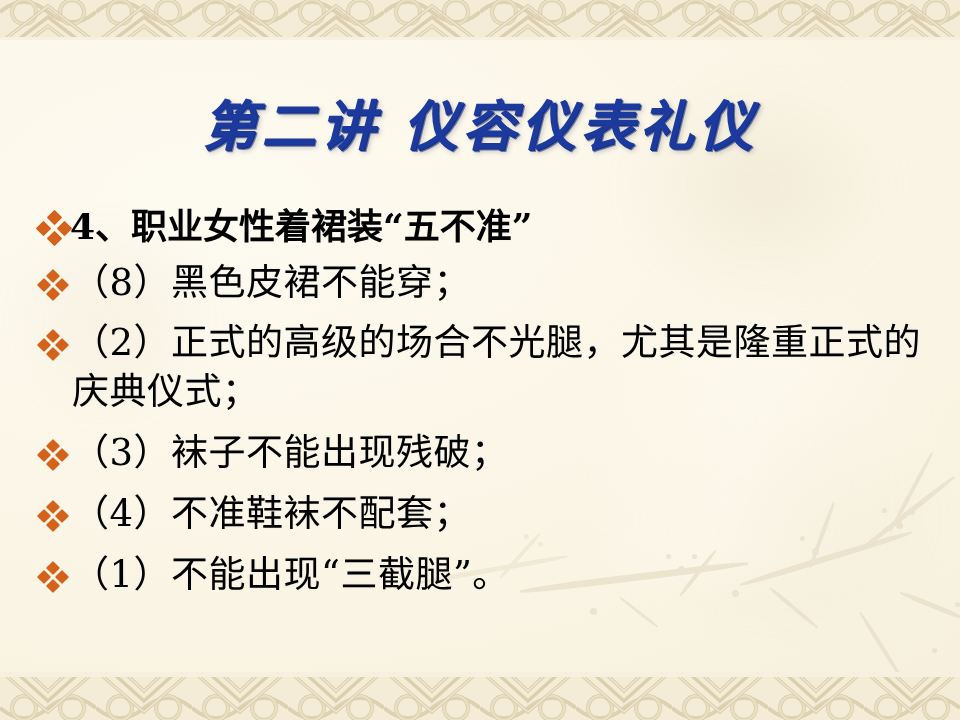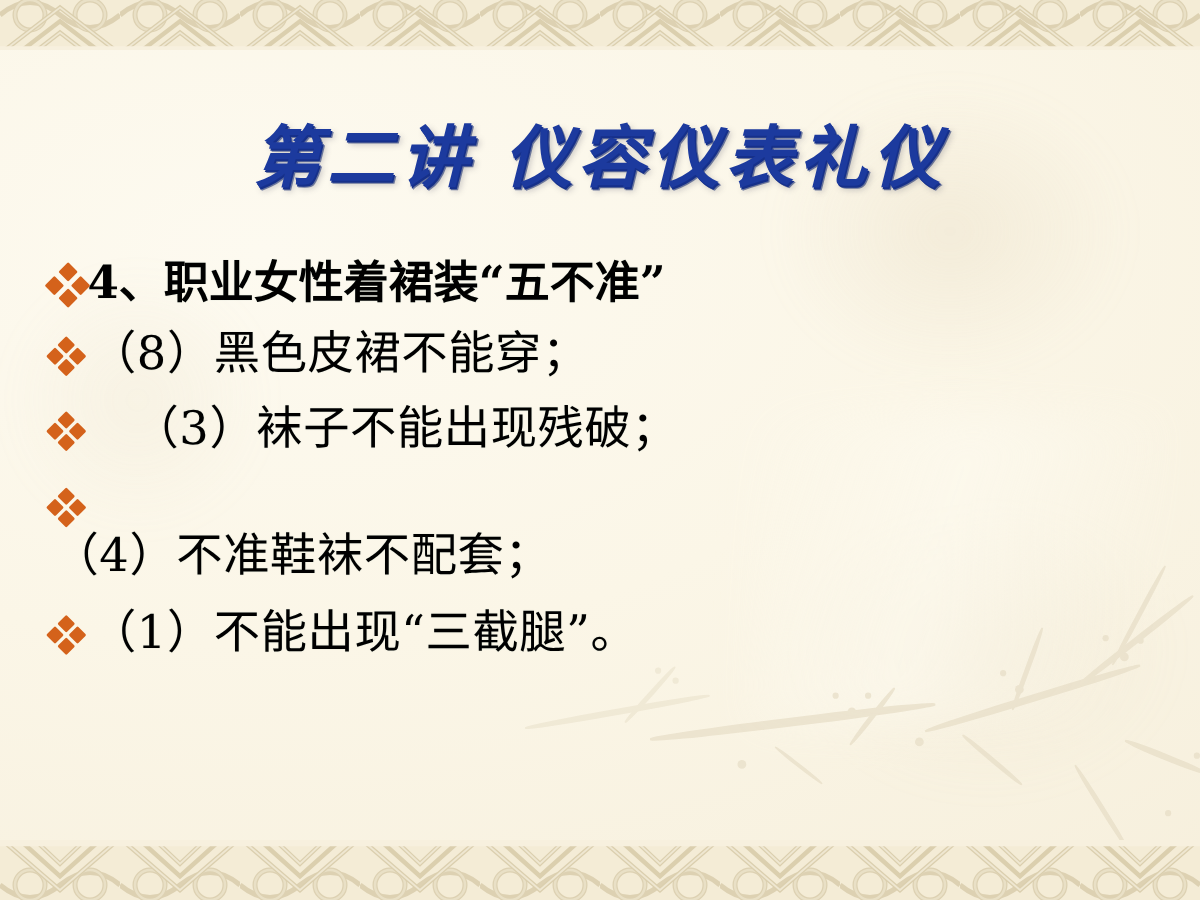--- a/index.html
+++ b/index.html
@@ -173,22 +173,22 @@
   .bullet-text.bold {
     font-weight: 700;
     font-size: 36px;
     letter-spacing: 0;
     padding-left: 0;
   }
   
   .row-0 { margin-bottom: 8px; }
   .row-1 { margin-bottom: 12px; }
   .row-2 { margin-bottom: 12px; }
-  .row-3 { margin-bottom: 12px; gap: 34px; }
-  .row-4 { margin-bottom: 12px; flex-direction: column; }
+  .row-3 { margin-bottom: 12px; }
+  .row-4 { margin-bottom: 12px; }
 </style>
 </head>
 <body>
 
 <div class="slide">
 
   <div class="paper-wash"></div>
 
   <div class="watermark">
     <div class="wm-blob wm-1"></div>
@@ -308,20 +308,29 @@
     <div class="bullet-row row-1">
       <span class="bullet-marker">
         <i class="n"></i>
           <i class="w"></i>
           <i class="e"></i>
           <i class="s"></i>
       </span>
       <span class="bullet-text">（8）黑色皮裙不能穿；</span>
     </div>
 
+    <div class="bullet-row row-2">
+      <span class="bullet-marker">
+        <i class="n"></i>
+          <i class="w"></i>
+          <i class="e"></i>
+          <i class="s"></i>
+      </span>
+      <span class="bullet-text">（2）正式的高级的场合不光腿，尤其是隆重正式的庆典仪式；</span>
+    </div>
 
     <div class="bullet-row row-3">
       <span class="bullet-marker">
         <i class="n"></i>
           <i class="w"></i>
           <i class="e"></i>
           <i class="s"></i>
       </span>
       <span class="bullet-text">（3）袜子不能出现残破；</span>
     </div>

